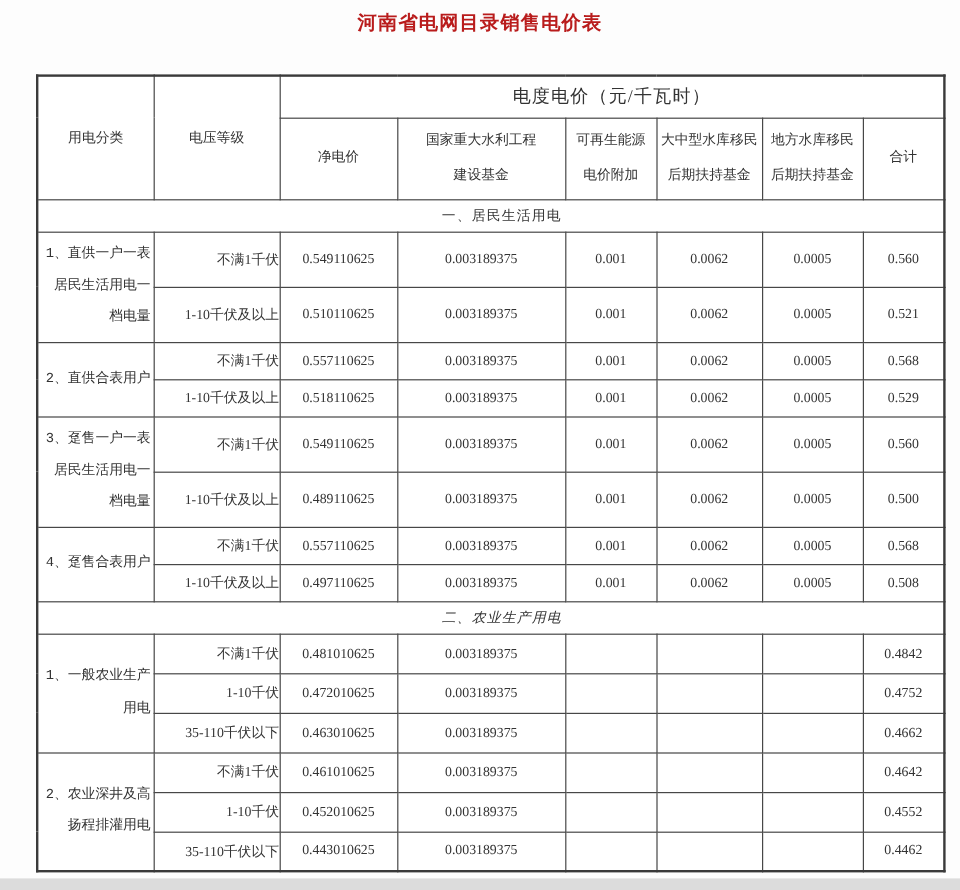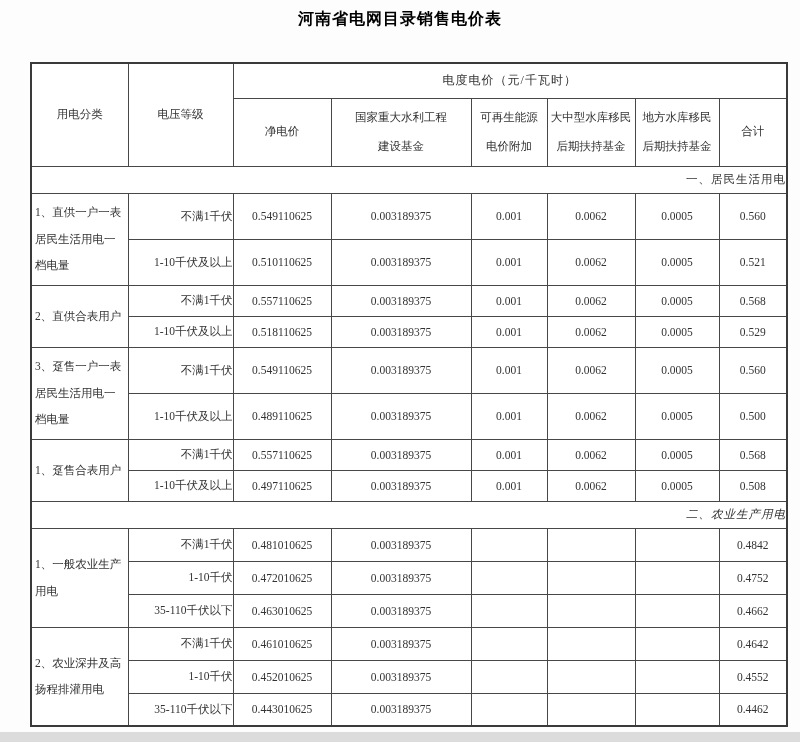--- a/index.html
+++ b/index.html
@@ -8,21 +8,21 @@
     background: #fdfdfd;
     font-family: "Liberation Serif", serif;
     position: relative;
     overflow: hidden;
   }
   .page-title {
     text-align: center;
     font-family: "Liberation Sans", sans-serif;
     font-size: 16px;
     font-weight: bold;
-    color: #000000;
+    color: #b91c1c;
     padding-top: 9px;
     letter-spacing: 1px;
   }
   table.price-table {
     position: absolute;
     left: 30px;
     top: 62px;
     width: 756px;
     border-collapse: collapse;
     table-layout: fixed;
@@ -30,32 +30,33 @@
     background: #fff;
   }
   .price-table th, .price-table td {
     border: 1px solid #474747;
     font-size: 11.5px;
     font-weight: normal;
     color: #333;
     overflow: hidden;
   }
   thead th { text-align: center; vertical-align: middle; }
-  th.top-h { font-size: 12px; letter-spacing: 1px; }
+  th.top-h { font-size: 15px; letter-spacing: 1px; }
   th.sub-h { white-space: pre-line; line-height: 2.55; font-family: Liberation Mono, monospace; }
   td.section-cell {
-    text-align: right;
+    text-align: center;
     padding-left: 18px;
     letter-spacing: 1px;
   }
   td.group-cell {
-    text-align: left;
+    text-align: right;
     vertical-align: middle;
     padding: 2px 2px 2px 3px;
     line-height: 2.3;
+    font-family: Liberation Mono, monospace;
   }
   td.voltage-cell {
     text-align: right;
     vertical-align: middle;
     padding-left: 3px;
   }
   td.value-cell {
     text-align: center;
     vertical-align: middle;
   }
@@ -161,21 +162,21 @@
         <tr style="height: 46px;">
           <td class="voltage-cell">1-10千伏及以上</td>
           <td class="value-cell">0.489110625</td>
           <td class="value-cell">0.003189375</td>
           <td class="value-cell">0.001</td>
           <td class="value-cell">0.0062</td>
           <td class="value-cell">0.0005</td>
           <td class="value-cell">0.500</td>
         </tr>
         <tr style="height: 31px;">
-          <td rowspan="2" class="group-cell">1、趸售合表用户</td>
+          <td rowspan="2" class="group-cell">4、趸售合表用户</td>
           <td class="voltage-cell">不满1千伏</td>
           <td class="value-cell">0.557110625</td>
           <td class="value-cell">0.003189375</td>
           <td class="value-cell">0.001</td>
           <td class="value-cell">0.0062</td>
           <td class="value-cell">0.0005</td>
           <td class="value-cell">0.568</td>
         </tr>
         <tr style="height: 31px;">
           <td class="voltage-cell">1-10千伏及以上</td>

